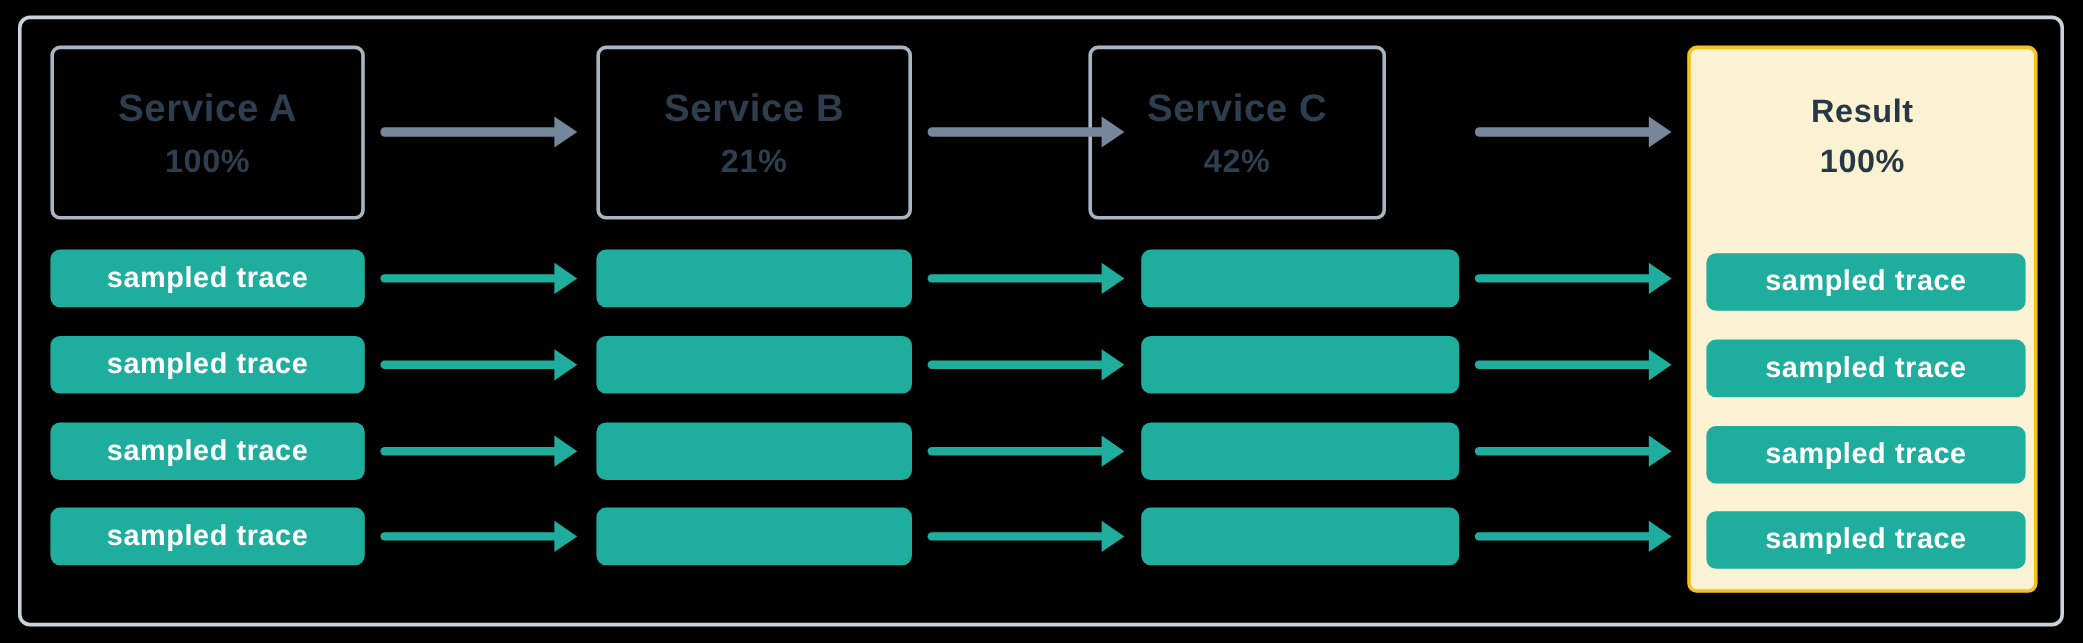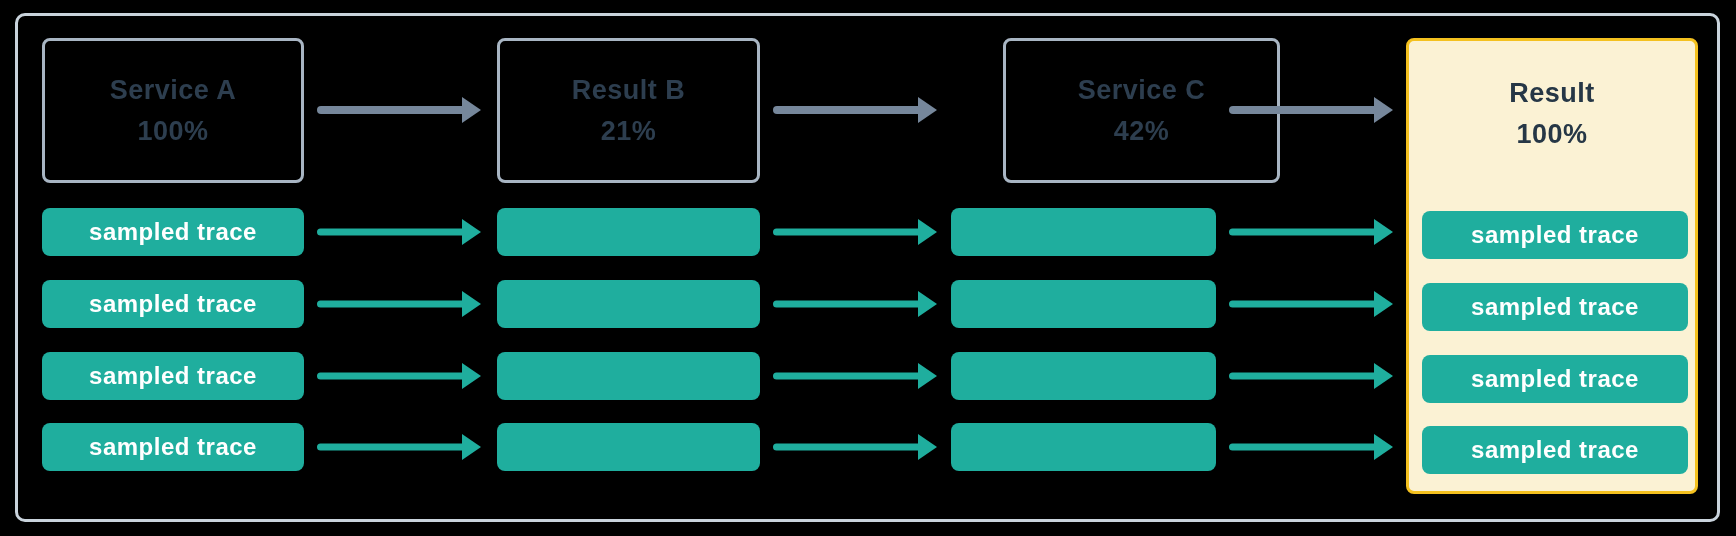--- a/index.html
+++ b/index.html
@@ -25,25 +25,25 @@
     height: 145px;
     border: 3px solid #a8b5c3;
     border-radius: 8px;
     box-sizing: border-box;
     display: flex;
     flex-direction: column;
     align-items: center;
     justify-content: center;
     color: #2d3e4f;
   }
-  .service-box .name { font-size: 27px; font-weight: 700; letter-spacing: .5px; }
+  .service-box .name { font-size: 32px; font-weight: 700; letter-spacing: .5px; }
   .service-box .rate { font-size: 27px; font-weight: 600; margin-top: 10px; letter-spacing: .5px; }
   .box-a { left: 42px;  width: 262px; }
   .box-b { left: 497px; width: 263px; }
-  .box-c { left: 1003px; width: 277px; text-align: right; }
+  .box-c { left: 907px; width: 248px; text-align: right; }
 
   .result-box {
     position: absolute;
     left: 1406px; top: 38px;
     width: 292px; height: 456px;
     background: #fbf2d4;
     border: 3px solid #f4c11f;
     border-radius: 8px;
     box-sizing: border-box;
   }
@@ -143,21 +143,21 @@
 
 <div class="stage">
 
   <div class="frame"></div>
 
   <div class="service-box box-a">
     <div class="name">Service A</div>
     <div class="rate">100%</div>
   </div>
   <div class="service-box box-b">
-    <div class="name">Result B</div>
+    <div class="name">Service B</div>
     <div class="rate">21%</div>
   </div>
   <div class="service-box box-c">
     <div class="name">Service C</div>
     <div class="rate">42%</div>
   </div>
 
   <div class="result-box">
     <div class="label-wrap">
       <div class="name">Result</div>

